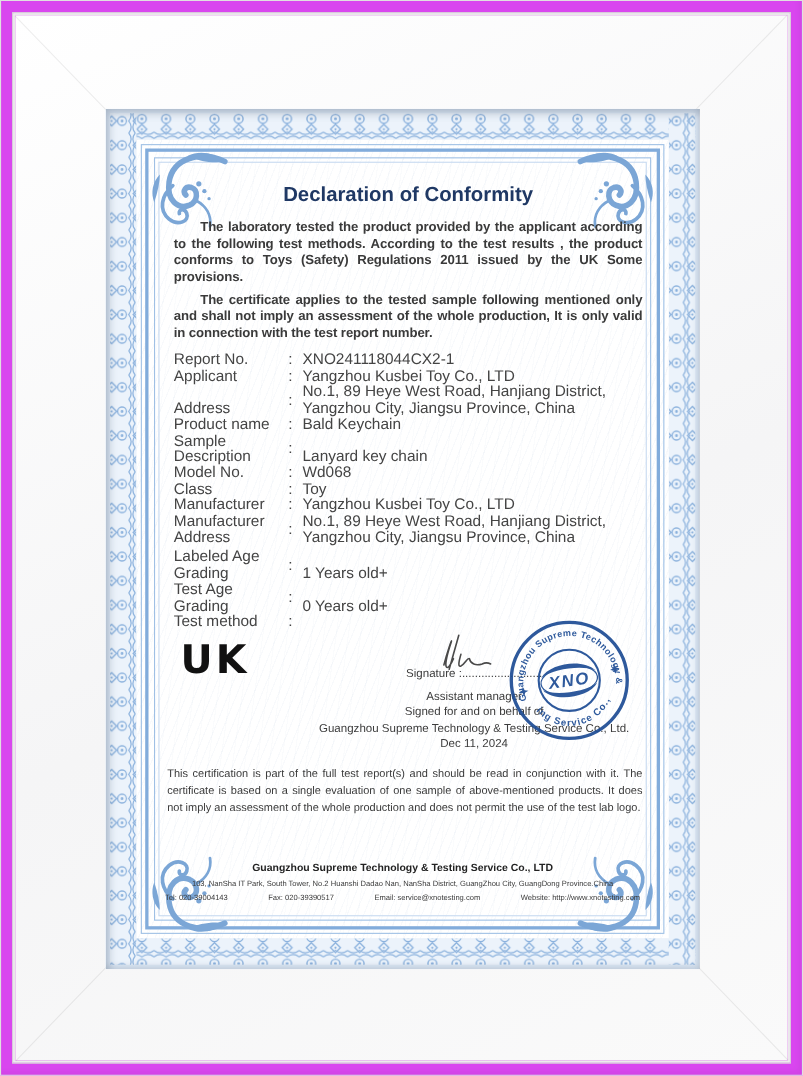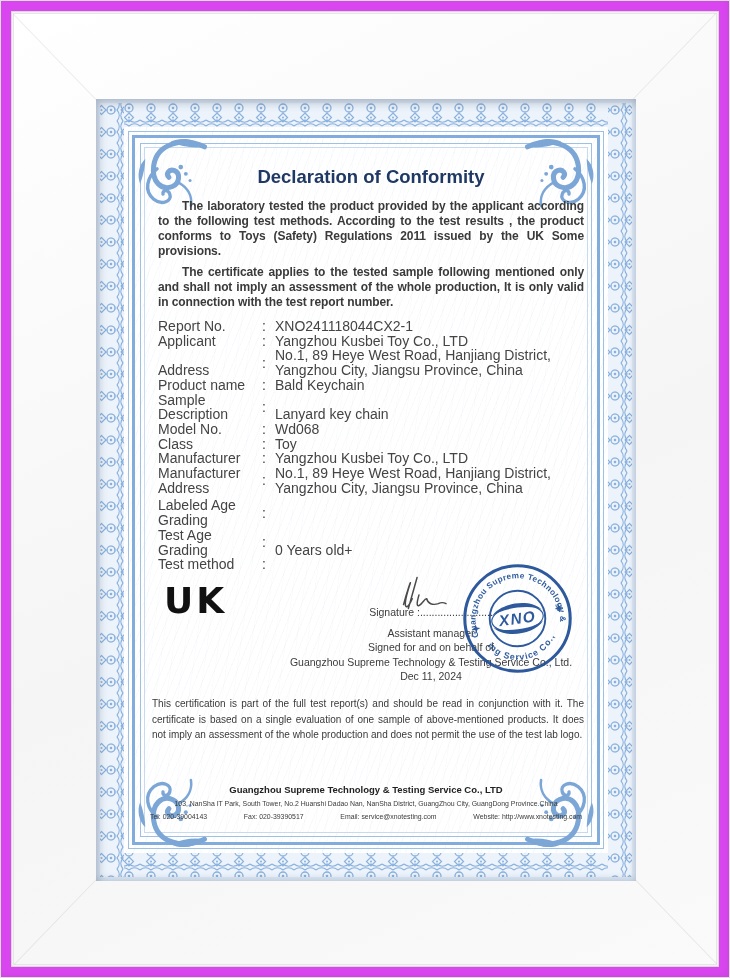--- a/index.html
+++ b/index.html
@@ -186,20 +186,21 @@
           <div class="dvalue">Yangzhou Kusbei Toy Co., LTD</div>
         </div>
         <div class="drow">
           <div class="dlabel">Manufacturer Address</div>
           <div class="dcolon">:</div>
           <div class="dvalue">No.1, 89 Heye West Road, Hanjiang District, Yangzhou City, Jiangsu Province, China</div>
         </div>
         <div class="drow gap">
           <div class="dlabel">Labeled Age Grading</div>
           <div class="dcolon">:</div>
+          <div class="dvalue">1 Years old+</div>
         </div>
         <div class="drow">
           <div class="dlabel">Test Age Grading</div>
           <div class="dcolon">:</div>
           <div class="dvalue">0 Years old+</div>
         </div>
         <div class="drow">
           <div class="dlabel">Test method</div>
           <div class="dcolon">:</div>
         </div>

